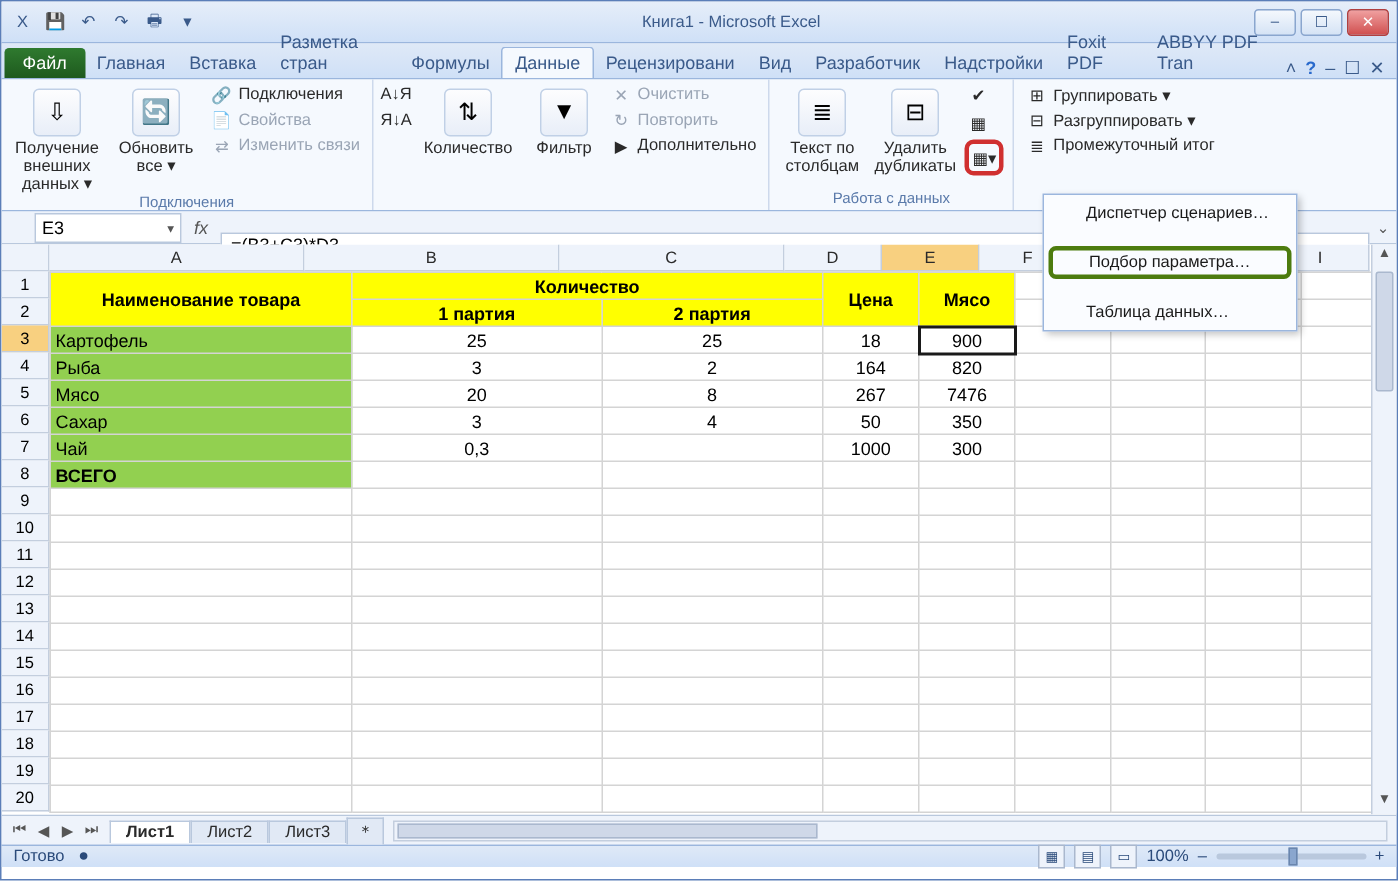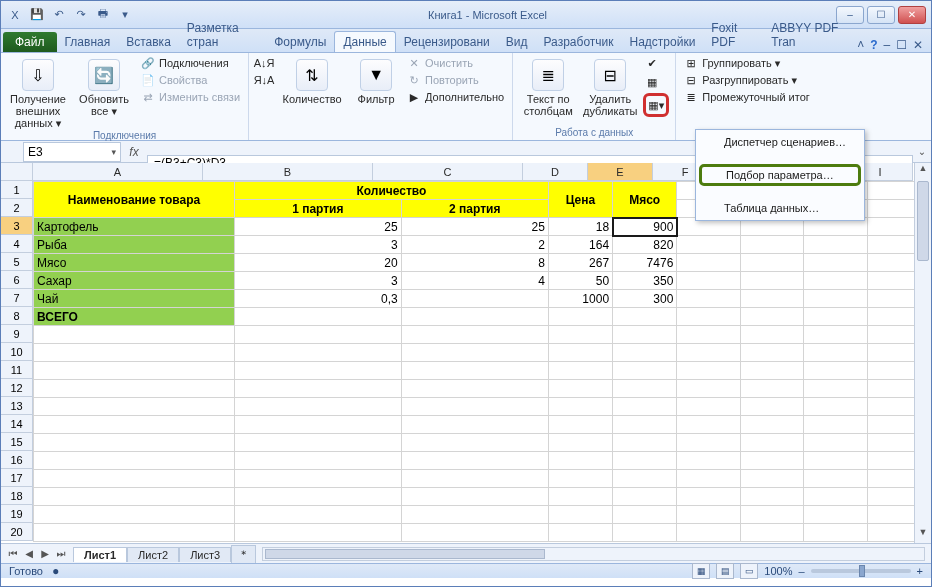--- a/index.html
+++ b/index.html
@@ -55,21 +55,21 @@
   .ch { background:#eef3fb; border-right:1px solid #c3cede; border-bottom:1px solid #c3cede; text-align:center; font-size:11px; color:#2a2a2a; line-height:18px;}
   .ch.sel { background:#f8d080;}
   .rowheads { position:absolute; left:0; top:18px; width:32px;}
   .rh { height:18px; background:#eef3fb; border-right:1px solid #c3cede; border-bottom:1px solid #c3cede; text-align:center; font-size:11px; line-height:18px;}
   .rh.sel { background:#f8d080;}
   .cells { position:absolute; left:32px; top:18px;}
   table.sheet { border-collapse:collapse;}
   table.sheet td { border:1px solid #d4d4d4; height:18px; font-size:12px; padding:0 3px; vertical-align:middle; background:#fff;}
   .hdr-yellow { background:#ffff00 !important; font-weight:bold; text-align:center;}
   .hdr-green { background:#92d050 !important;}
-  .num { text-align:right;}
+  .num { text-align:center;}
   .active-cell { outline:2px solid #1a1a1a; outline-offset:-1px; position:relative;}
   .vscroll { position:absolute; right:0; top:0; bottom:0; width:17px; background:#eef3fb; border-left:1px solid #c3cede;}
   .vscroll .thumb { position:absolute; top:18px; left:2px; right:2px; height:80px; background:#cfd8e8; border:1px solid #aab8ce; border-radius:2px;}
   .vscroll .arr { position:absolute; left:0; right:0; height:16px; text-align:center; font-size:9px; color:#555;}
 
   
   .sheet-tabs { height:20px; background:#eef3fb; border-top:1px solid #b9c8dd; display:flex; align-items:center;}
   .st-nav { display:flex; gap:0; padding:0 4px;}
   .st-nav span { width:16px; text-align:center; font-size:10px; color:#555; cursor:pointer;}
   .st-tab { padding:1px 10px; font-size:11px; background:#fff; border:1px solid #b9c8dd; border-bottom:none; margin-top:1px; cursor:pointer; color:#2a2a2a;}

